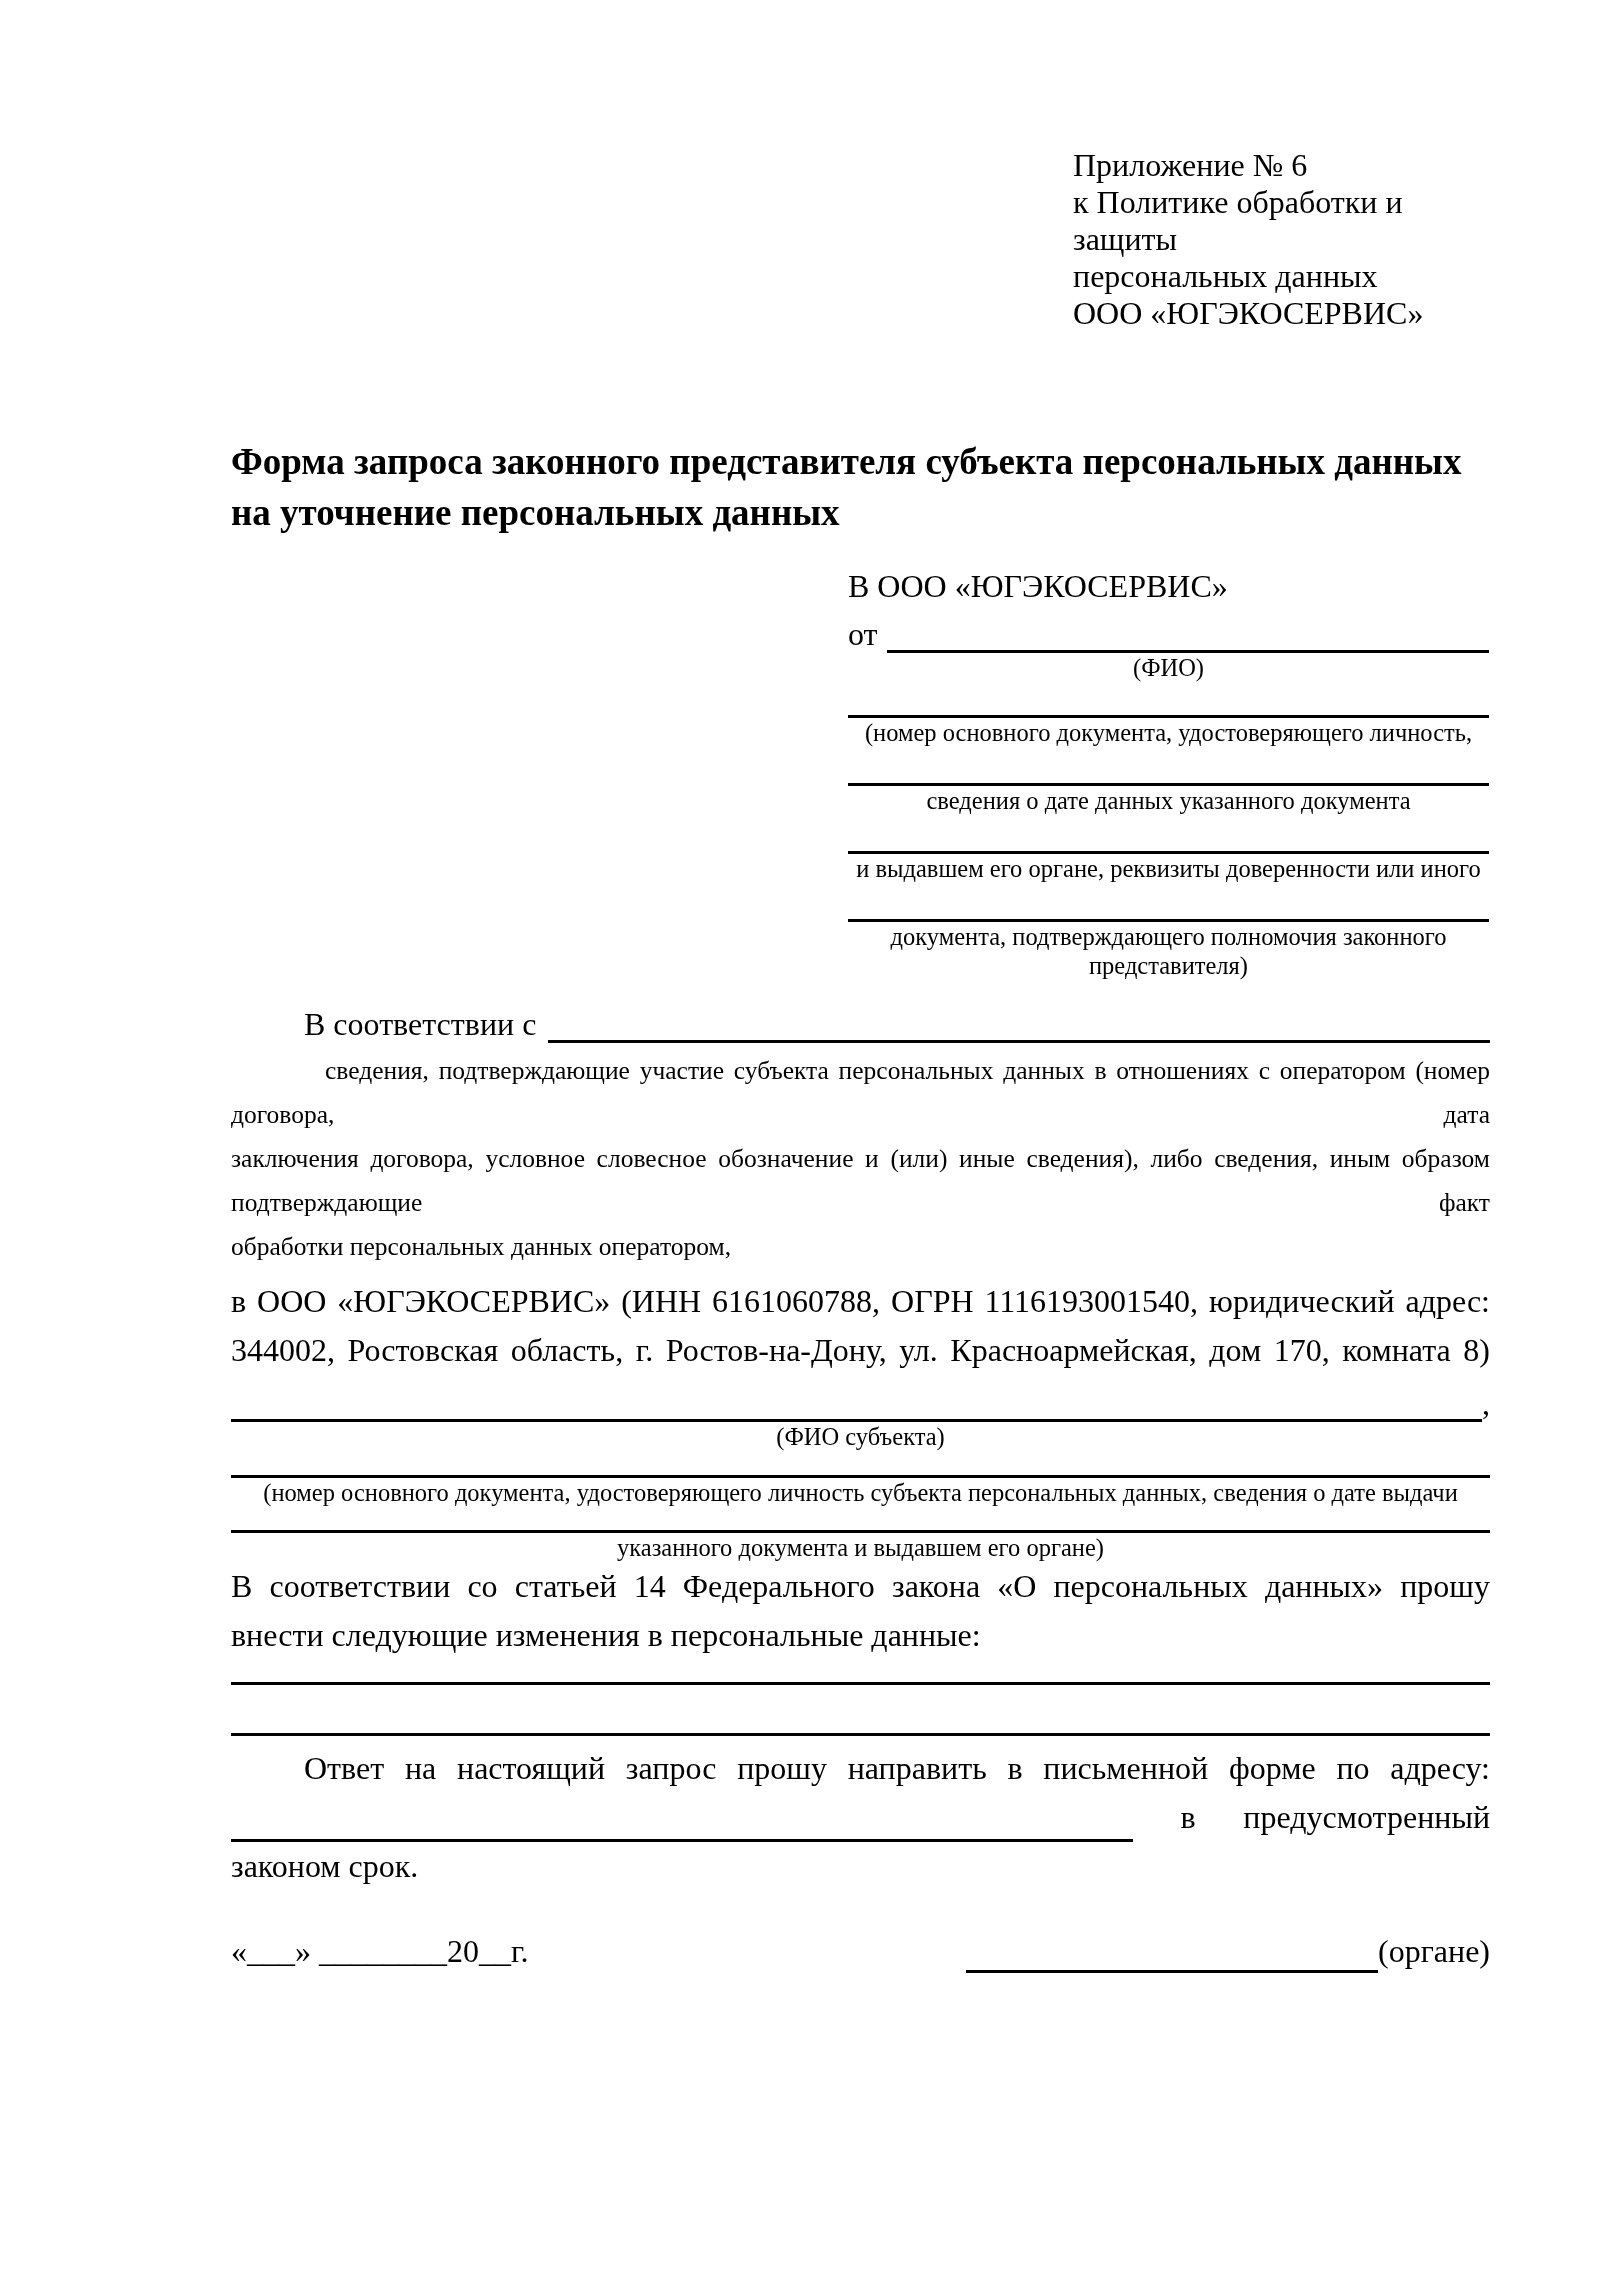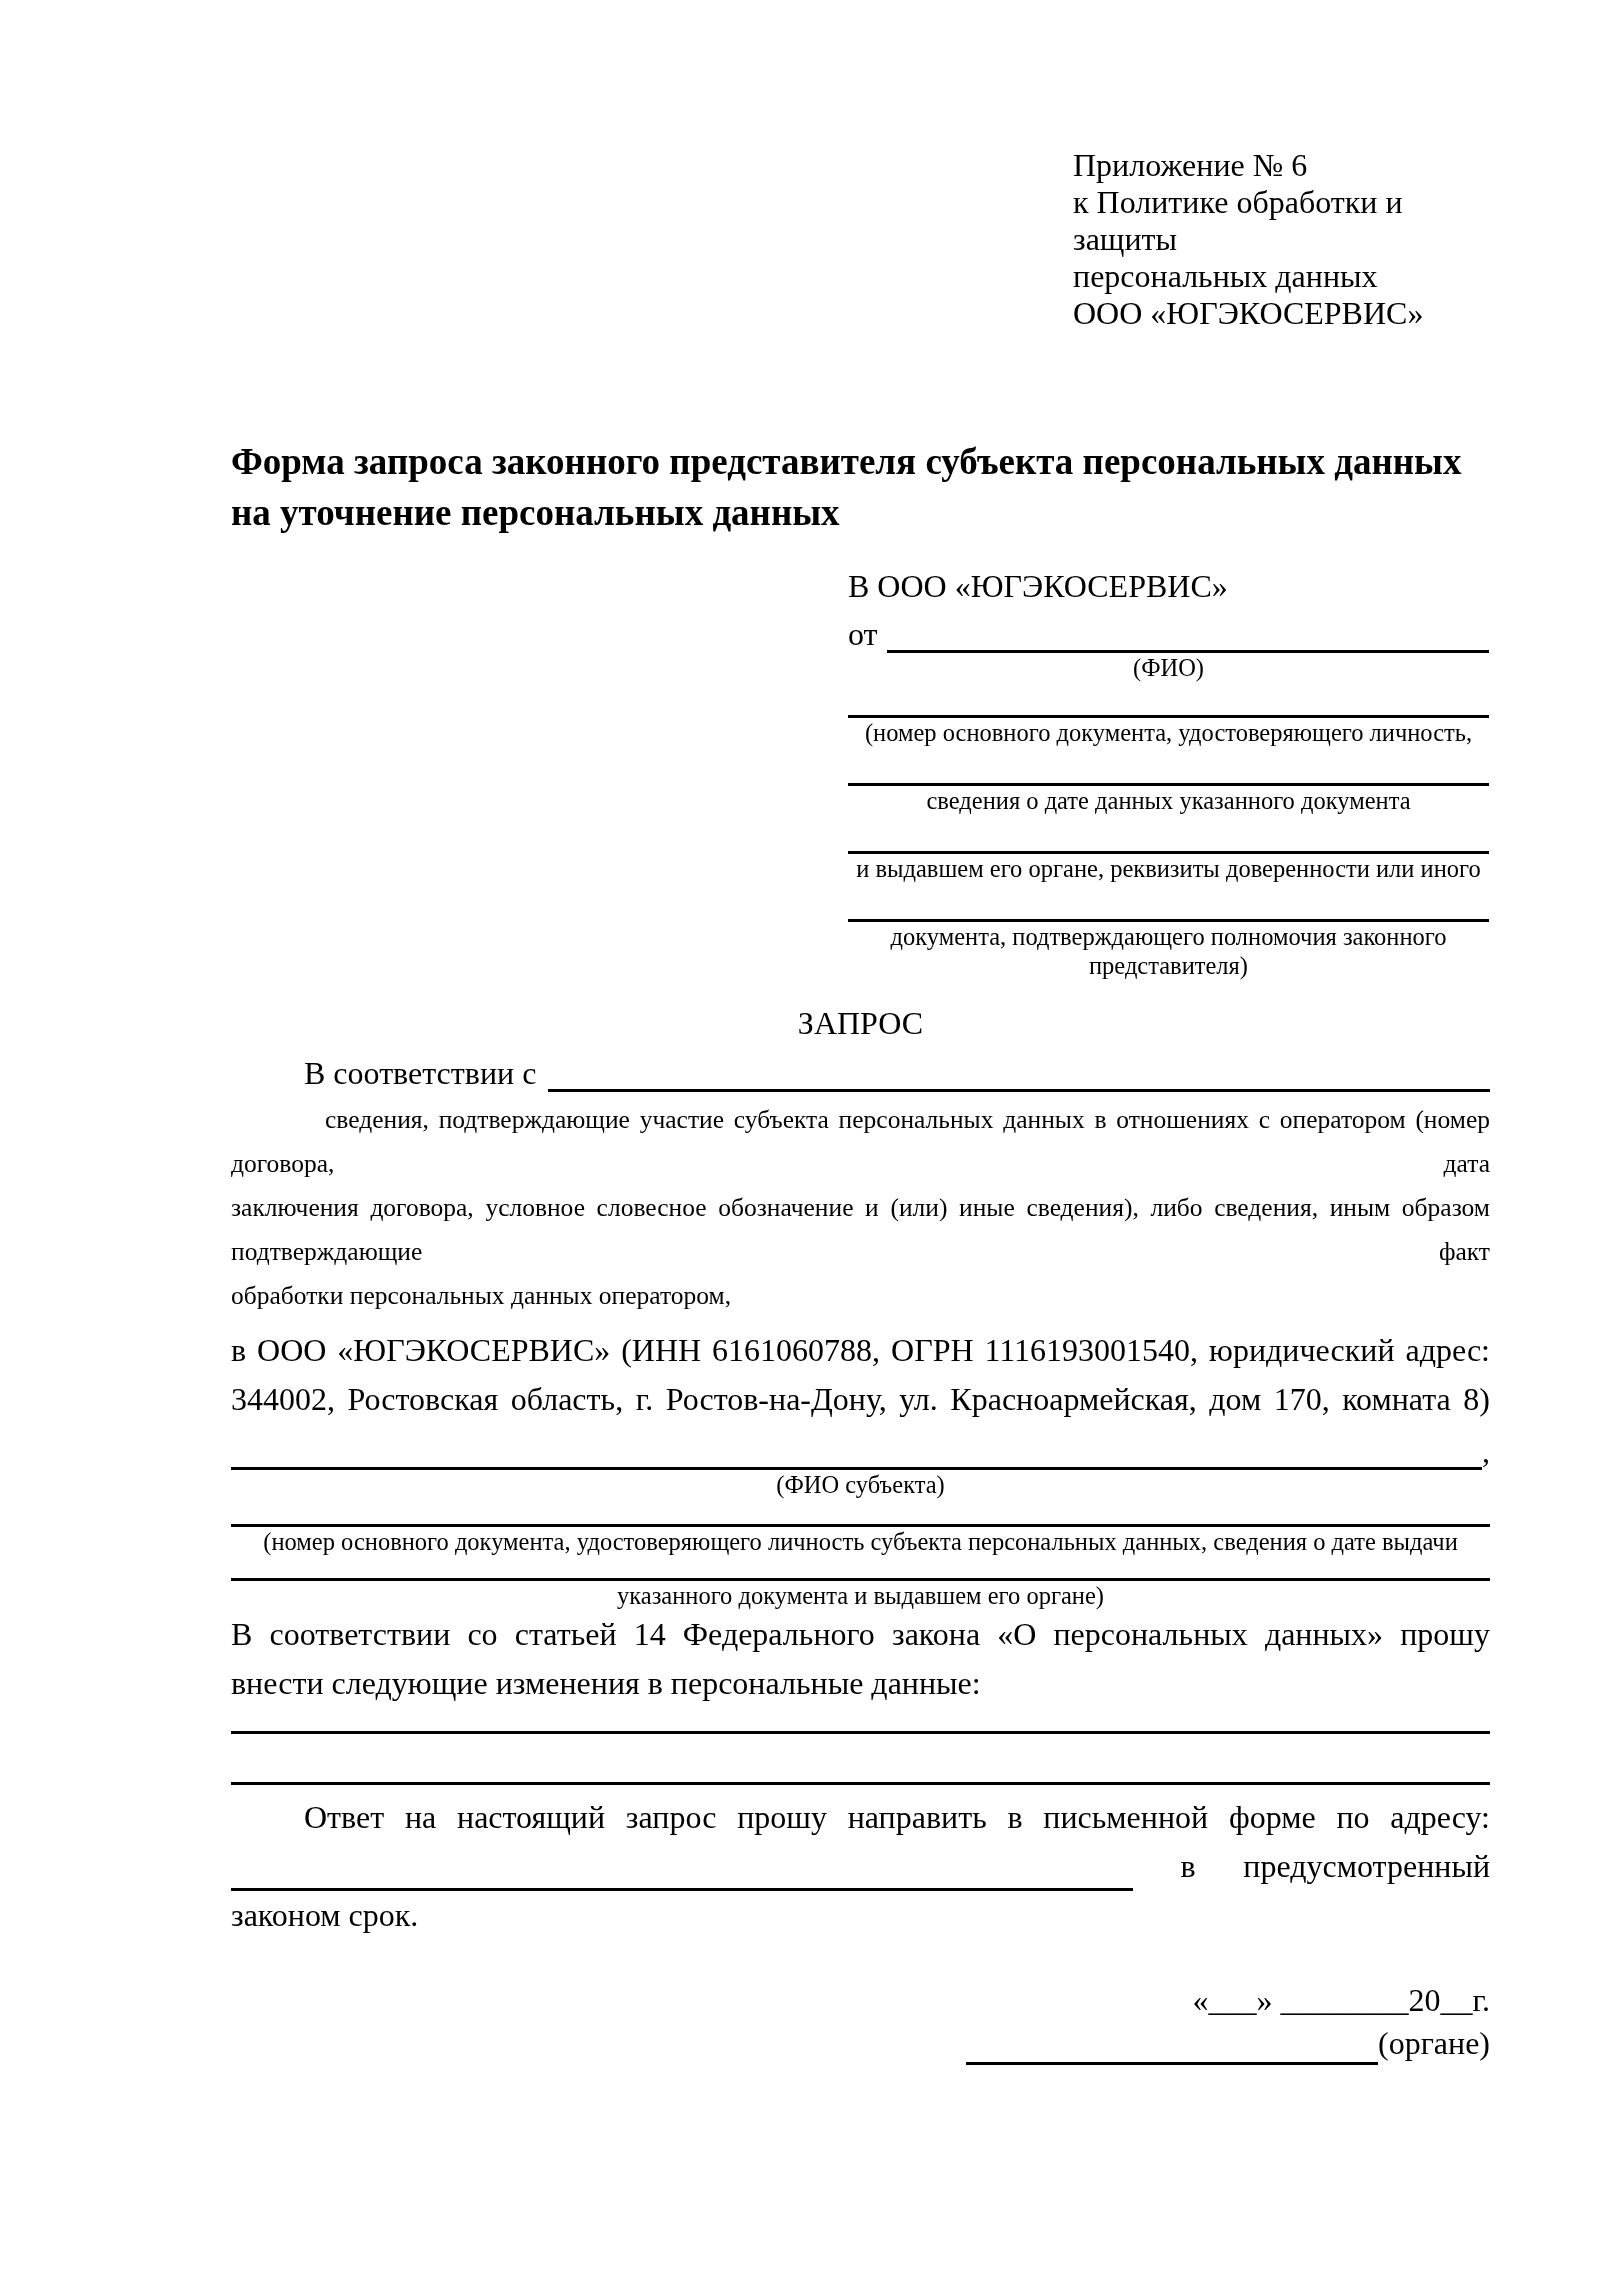--- a/index.html
+++ b/index.html
@@ -70,21 +70,20 @@
   .reply-mid { display: flex; justify-content: space-between; align-items: flex-end; height: 49px; font-size: 32px; }
   .reply-mid .fill-fixed { width: 902px; border-bottom: 3.9px solid #000; height: 39px; }
 
   .footer-row {
     margin-top: 39px;
     display: flex;
     justify-content: space-between;
     align-items: flex-end;
     font-size: 32px;
     line-height: 43px;
-    flex-direction: column;
   }
   .sig-group { display: flex; align-items: flex-end; }
   .sig-line { width: 412px; border-bottom: 3.9px solid #000; height: 39px; }
 </style>
 </head>
 <body>
 
 <div class="page">
 
   <div class="header-block">
@@ -113,21 +112,20 @@
     <div class="field-line"></div>
     <div class="field-caption">сведения о дате данных указанного документа</div>
 
     <div class="field-line"></div>
     <div class="field-caption">и выдавшем его органе, реквизиты доверенности или иного</div>
 
     <div class="field-line"></div>
     <div class="field-caption">документа, подтверждающего полномочия законного представителя)</div>
   </div>
 
-  <div class="zapros-heading">ЗАПРОС</div>
 
   <div class="intro-row">
     <span class="label">В соответствии с</span>
     <span class="fill"></span>
   </div>
 
   <div class="footnote">
     <div class="l1 jlast">сведения, подтверждающие участие субъекта персональных данных в отношениях с оператором (номер договора, дата</div>
     <div class="jlast">заключения договора, условное словесное обозначение и (или) иные сведения), либо сведения, иным образом подтверждающие факт</div>
     <div>обработки персональных данных оператором,</div>

